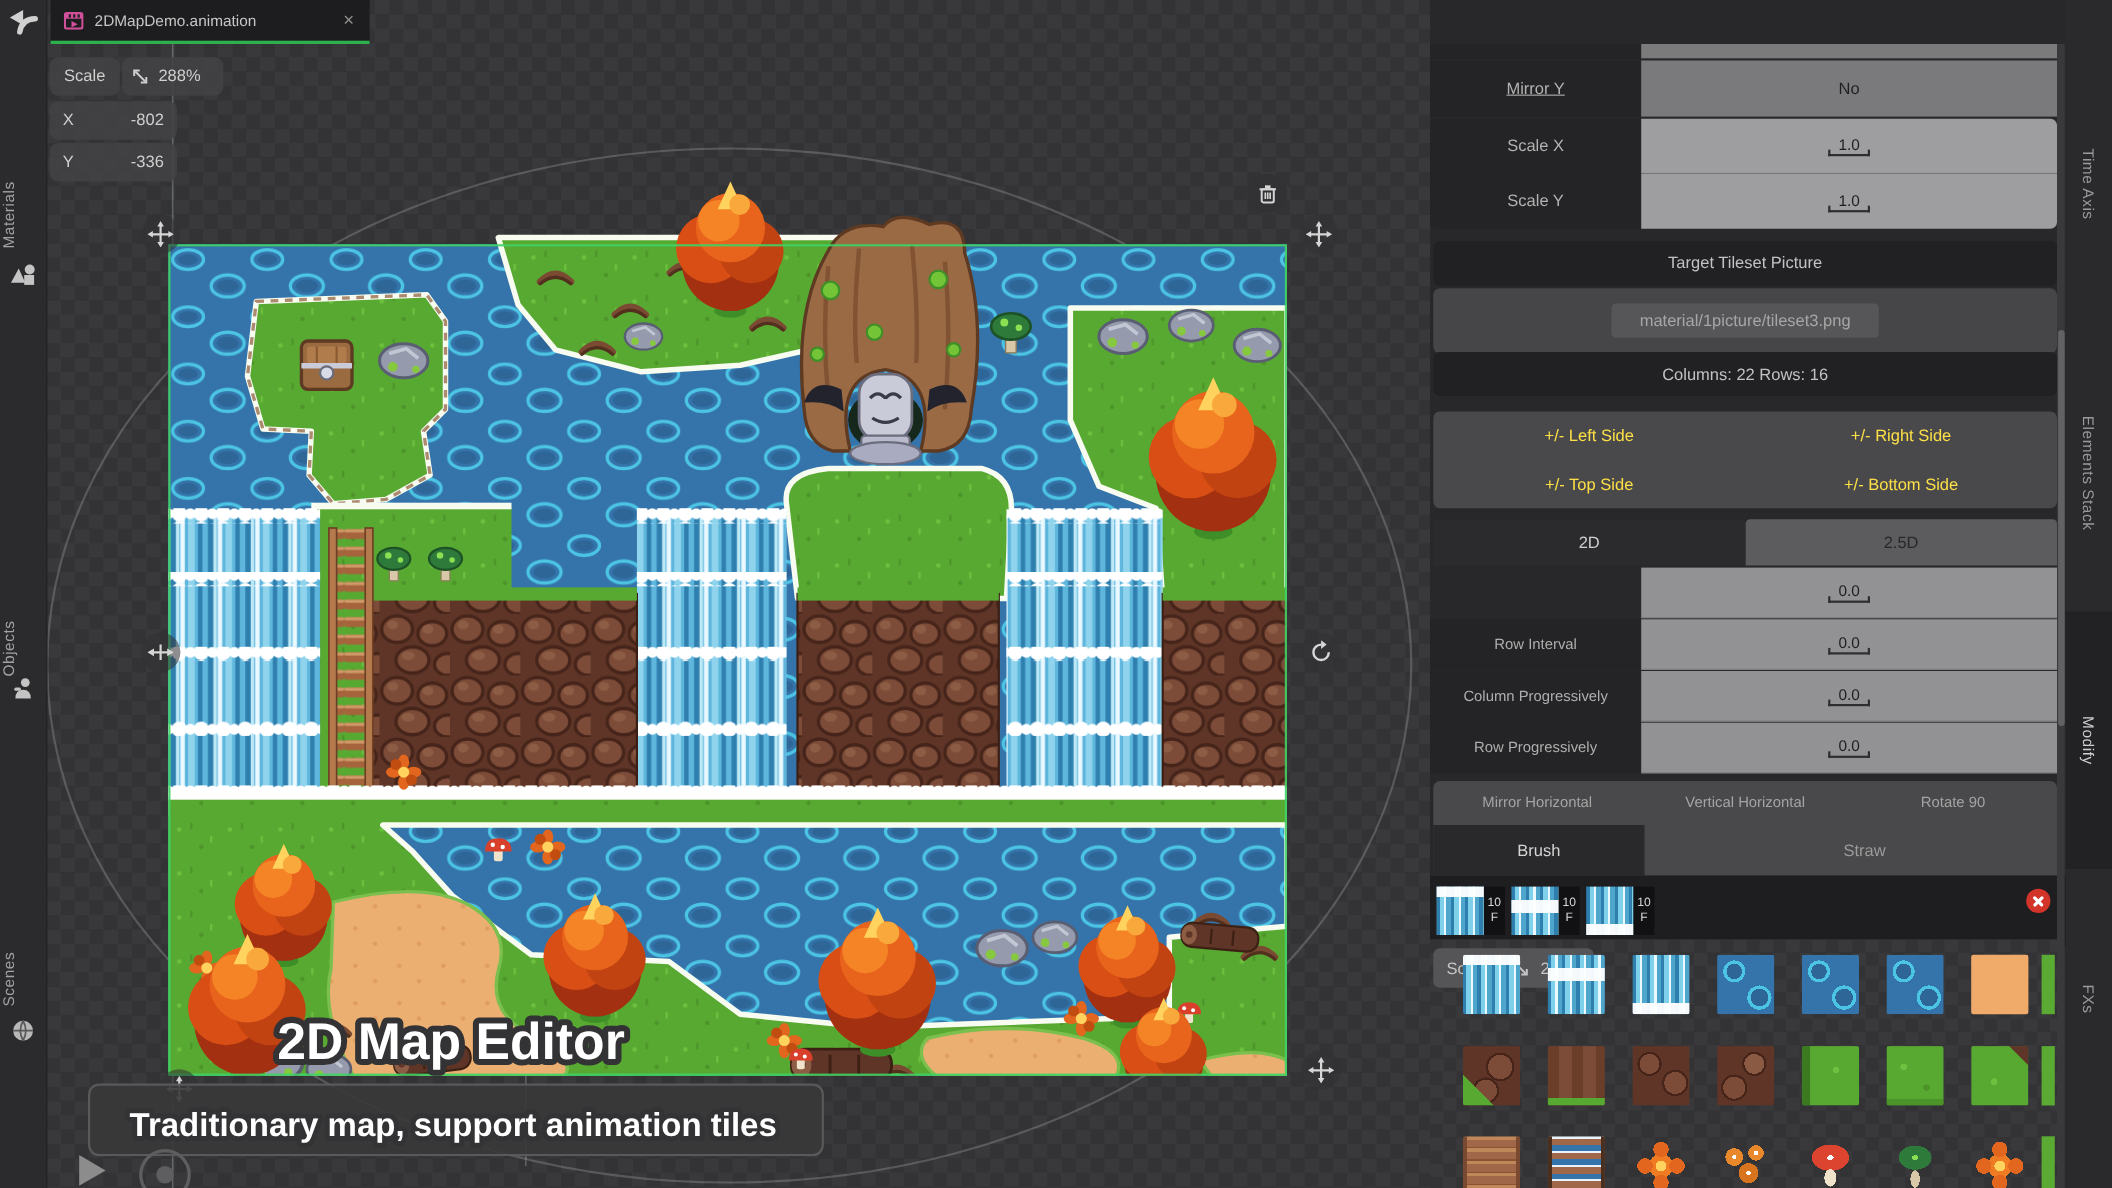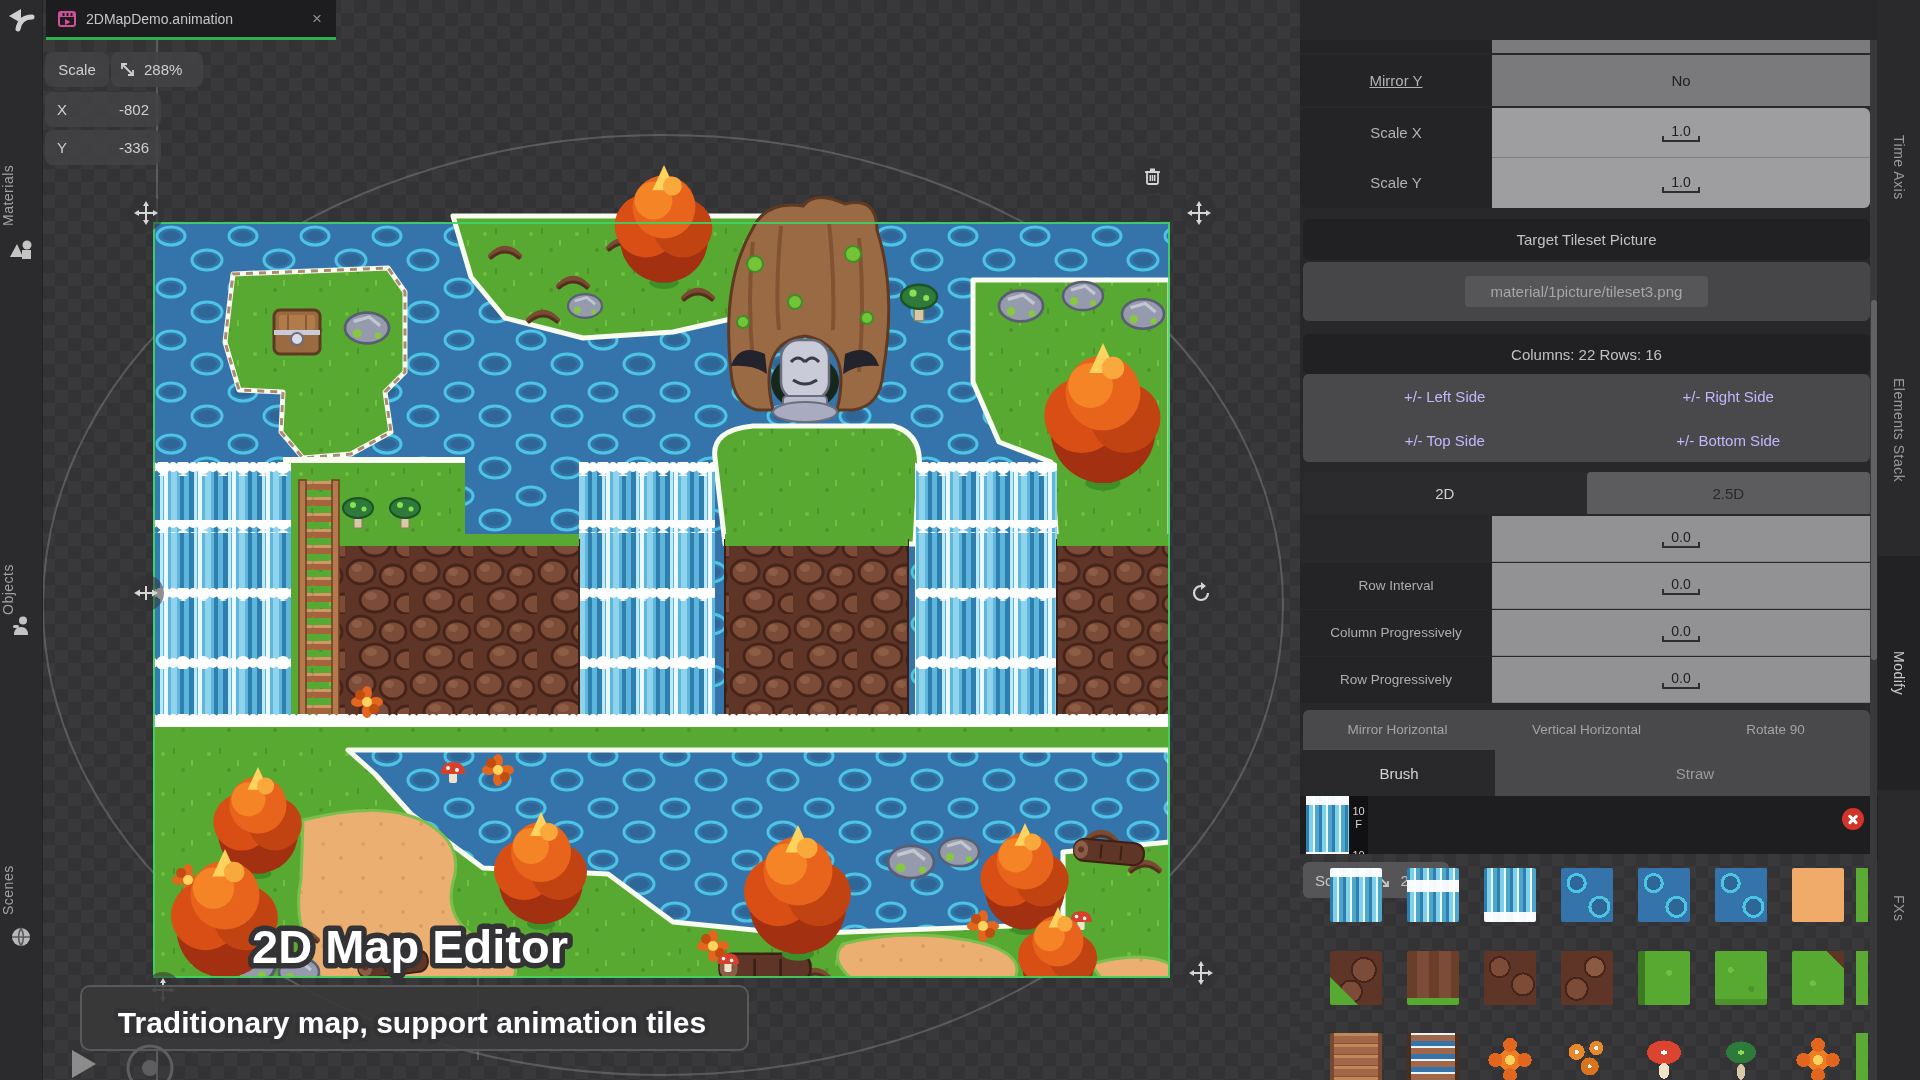--- a/index.html
+++ b/index.html
@@ -65,43 +65,43 @@
 
   #row-sliver-val{top:40px;height:13px;left:192px;width:378px;background:#7b7b7b;position:absolute;}
   #row-sliver-lbl{top:40px;height:13px;left:0;width:192px;background:#242426;position:absolute;}
   #mirror-lbl{top:55px;height:51px;text-decoration:underline;} #mirror-val{top:55px;height:51px;background:#7a7a7c;}
   #scalex-lbl{top:108px;height:50px;border-radius:6px 0 0 0;} #scalex-val{top:108px;height:50px;background:#9e9ea0;border-radius:0 6px 0 0;border-bottom:1px solid #7f7f81;box-sizing:border-box;}
   #scaley-lbl{top:158px;height:50px;border-radius:0 0 0 6px;} #scaley-val{top:158px;height:50px;background:#9e9ea0;border-radius:0 0 6px 0;}
   #hdr-tileset{top:219px;height:41px;}
   #path-row{position:absolute;left:3px;top:262px;width:567px;height:59px;background:#464648;border-radius:6px;
             display:flex;align-items:center;justify-content:center;}
   #path-row .inner{background:#565658;border-radius:4px;padding:7px 26px;color:#a6a6a6;font-size:15px;}
-  #hdr-grid{top:334px;height:40px;}
+  #hdr-grid{top:320px;height:40px;}
   #sides{position:absolute;left:3px;top:374px;width:567px;height:88px;background:#494император94b;border-radius:6px;}
   #sides{background:#49494b;}
   .side-btn{width:50%;height:44px;display:inline-flex;align-items:center;justify-content:center;
-            color:#c4b5fd;cursor:pointer;box-sizing:border-box;}
+            color:#fde047;cursor:pointer;box-sizing:border-box;}
   #mode-tabs{position:absolute;left:3px;top:472px;width:567px;height:42px;display:flex;}
   .mtab{flex:1;display:flex;align-items:center;justify-content:center;cursor:pointer;}
   .mtab.on{background:#2b2b2d;color:#cfcfcf;border-radius:4px 4px 0 0;}
   .mtab.off{background:#5c5c5e;color:#28282a;border-radius:4px 4px 0 0;}
   #intervals{position:absolute;left:3px;top:516px;width:567px;}
   .int-row{position:relative;height:47px;}
   .int-row .l{position:absolute;left:-3px;width:192px;height:46px;background:#242426;color:#aeaeae;
       font-size:13.5px;display:flex;align-items:center;justify-content:center;text-align:center;line-height:1.12;padding:0 18px;box-sizing:border-box;}
   .int-row .v{position:absolute;left:189px;width:378px;height:46px;background:#929294;
       display:flex;align-items:center;justify-content:center;color:#1f1f1f;border-bottom:1px solid #7f7f81;box-sizing:border-box;}
   #transform{position:absolute;left:3px;top:710px;width:567px;height:40px;background:#49494b;border-radius:6px 6px 0 0;display:flex;}
   .tf-btn{flex:1;display:flex;align-items:center;justify-content:center;color:#a4a4a4;font-size:13.5px;
           text-align:center;line-height:1.12;cursor:pointer;padding:0 26px;box-sizing:border-box;}
   #tools{position:absolute;left:3px;top:750px;width:567px;height:46px;background:#49494b;display:flex;}
   .tool{display:flex;align-items:center;justify-content:center;cursor:pointer;}
   .tool.on{width:192px;background:#29292b;color:#d4d4d4;}
   .tool.off{flex:1;color:#9b9b9b;padding-left:25px;}
-  #anim-strip{position:absolute;left:0;top:796px;width:578px;height:64px;background:#1e1e20;display:flex;flex-direction:column;}
+  #anim-strip{position:absolute;left:0;top:796px;width:578px;height:64px;background:#1e1e20;display:flex;align-items:center;}
   .frame{display:flex;margin-left:6px;height:44px;}
   .frame .thumb{width:43px;height:44px;}
   .frame .fl{width:19px;height:44px;background:#111113;color:#d8d8d8;font-size:11px;line-height:1.2;
              display:flex;flex-direction:column;align-items:center;justify-content:center;}
   #del-btn{position:absolute;right:14px;top:808px;width:22px;height:22px;border-radius:50%;background:#d3342a;cursor:pointer;}
   #del-btn i{position:absolute;left:5px;top:10px;width:12px;height:2.6px;background:#fff;border-radius:2px;}
   #del-btn i:first-child{transform:rotate(45deg);} #del-btn i:last-child{transform:rotate(-45deg);}
 
   
   #palette{position:absolute;left:0;top:854px;width:570px;height:226px;

